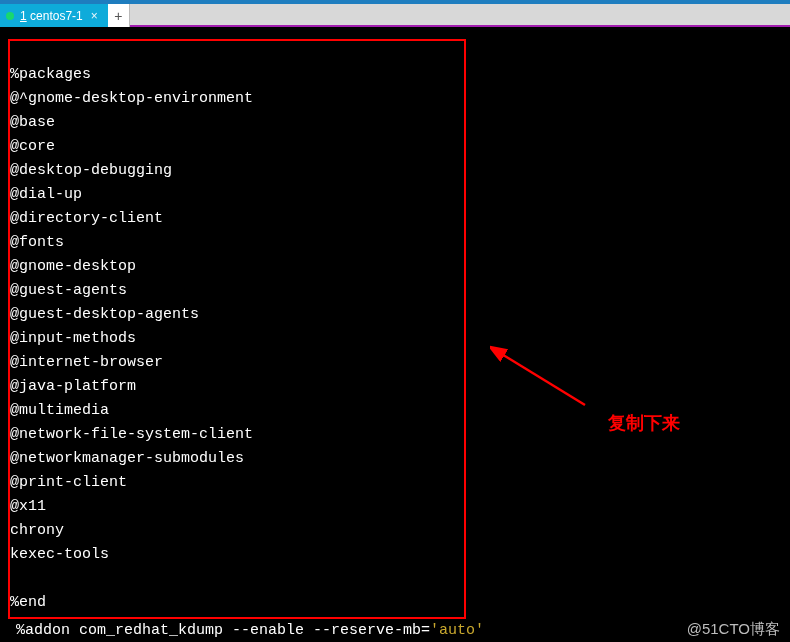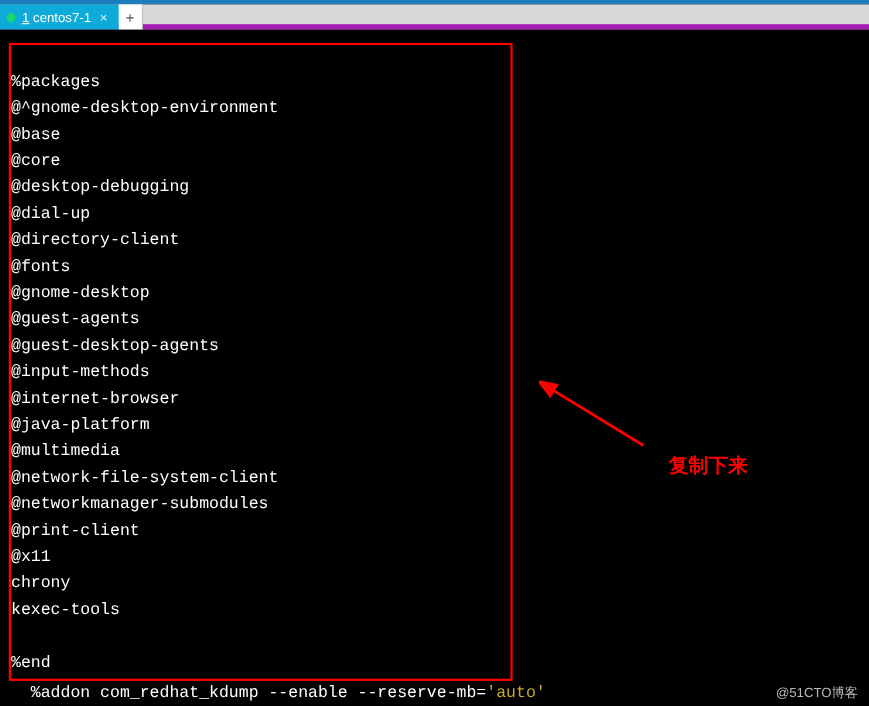--- a/index.html
+++ b/index.html
@@ -21,21 +21,21 @@
       background: #1e7dbf;
       height: 4px;
       width: 100%;
     }
     .tab-bar {
       background: #d8d8d8;
       height: 23px;
       width: 100%;
       display: flex;
       align-items: stretch;
-      border-bottom: 5px solid #a21caf;
+      border-bottom: 2px solid #a21caf;
     }
     .tab {
       background: #0eabda;
       color: #fff;
       display: flex;
       align-items: center;
       gap: 6px;
       padding: 0 8px 0 6px;
       height: 23px;
       font-size: 12px;
@@ -94,21 +94,21 @@
     }
     .content-lines {
       padding-top: 28px;
       line-height: 24px;
       color: #fff;
       white-space: pre;
     }
     .addon-line {
       position: absolute;
       bottom: 3px;
-      left: 28px;
+      left: 16px;
       color: #fff;
       font-size: 15px;
       white-space: pre;
     }
     .addon-line .gold {
       color: #c9a82e;
     }
     .arrow-svg {
       position: absolute;
       left: 490px;
@@ -122,21 +122,21 @@
       color: #f00;
       font-size: 18px;
       font-family: "SimSun", "Microsoft YaHei", serif;
       font-weight: bold;
     }
     .watermark {
       position: absolute;
       right: 10px;
       bottom: 3px;
       color: #bcbcbc;
-      font-size: 12px;
+      font-size: 15px;
       font-family: "Microsoft YaHei", Arial, sans-serif;
     }
   </style>
 </head>
 <body>
 
 <div class="title-bar"></div>
 
 <div class="tab-bar">
   <div class="tab">

